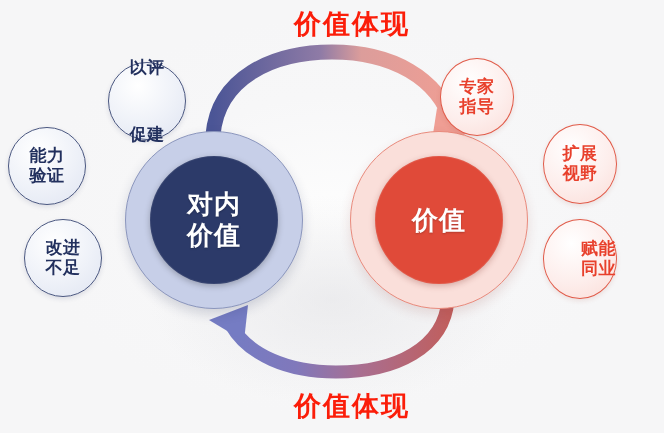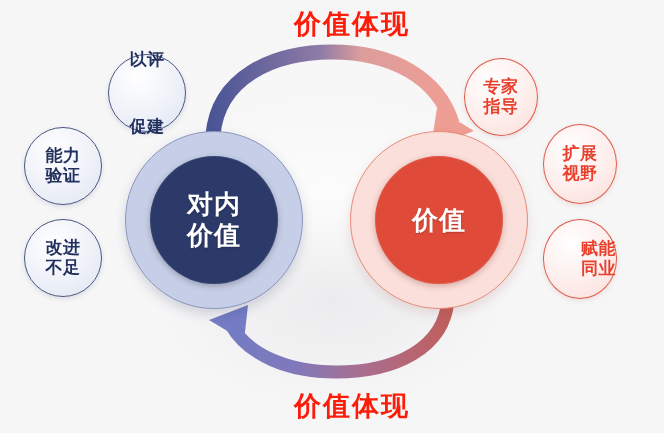--- a/index.html
+++ b/index.html
@@ -117,24 +117,24 @@
     color: #22305e;
     box-shadow: 0 2px 5px rgba(40,50,90,0.13);
   }
   .sat-red {
     background: radial-gradient(circle at 38% 30%, #ffffff 0%, #fdeeec 55%, #fadcd7 100%);
     border: 1px solid #e05a48;
     color: #e8402c;
     box-shadow: 0 2px 5px rgba(160,60,45,0.12);
   }
 
-  #sat-yipingcujian { left: 108px; top: 54px;  width: 76px;  height: 76px; gap: 47px; }
-  #sat-nengliyanzheng { left: 24px;  top: 127px; width: 76px;  height: 76px; }
+  #sat-yipingcujian { left: 108px; top: 62px;  width: 76px;  height: 76px; gap: 47px; }
+  #sat-nengliyanzheng { left: 8px;  top: 127px; width: 76px;  height: 76px; }
   #sat-gaijinbuzu   { left: 24px;  top: 219px; width: 76px;  height: 76px; }
-  #sat-zhuanjiazhidao { left: 464px; top: 58px;  width: 72px;  height: 76px; }
+  #sat-zhuanjiazhidao { left: 440px; top: 58px;  width: 72px;  height: 76px; }
   #sat-kuozhanshiye { left: 543px; top: 124px; width: 72px;  height: 78px; text-align: center; }
   #sat-funengtongye { left: 543px; top: 219px; width: 72px;  height: 78px; align-items: flex-end; }
 </style>
 </head>
 <body>
 
 <div id="canvas">
 
   <svg id="arrows" viewBox="0 0 664 433" width="664" height="433">
     <defs>

